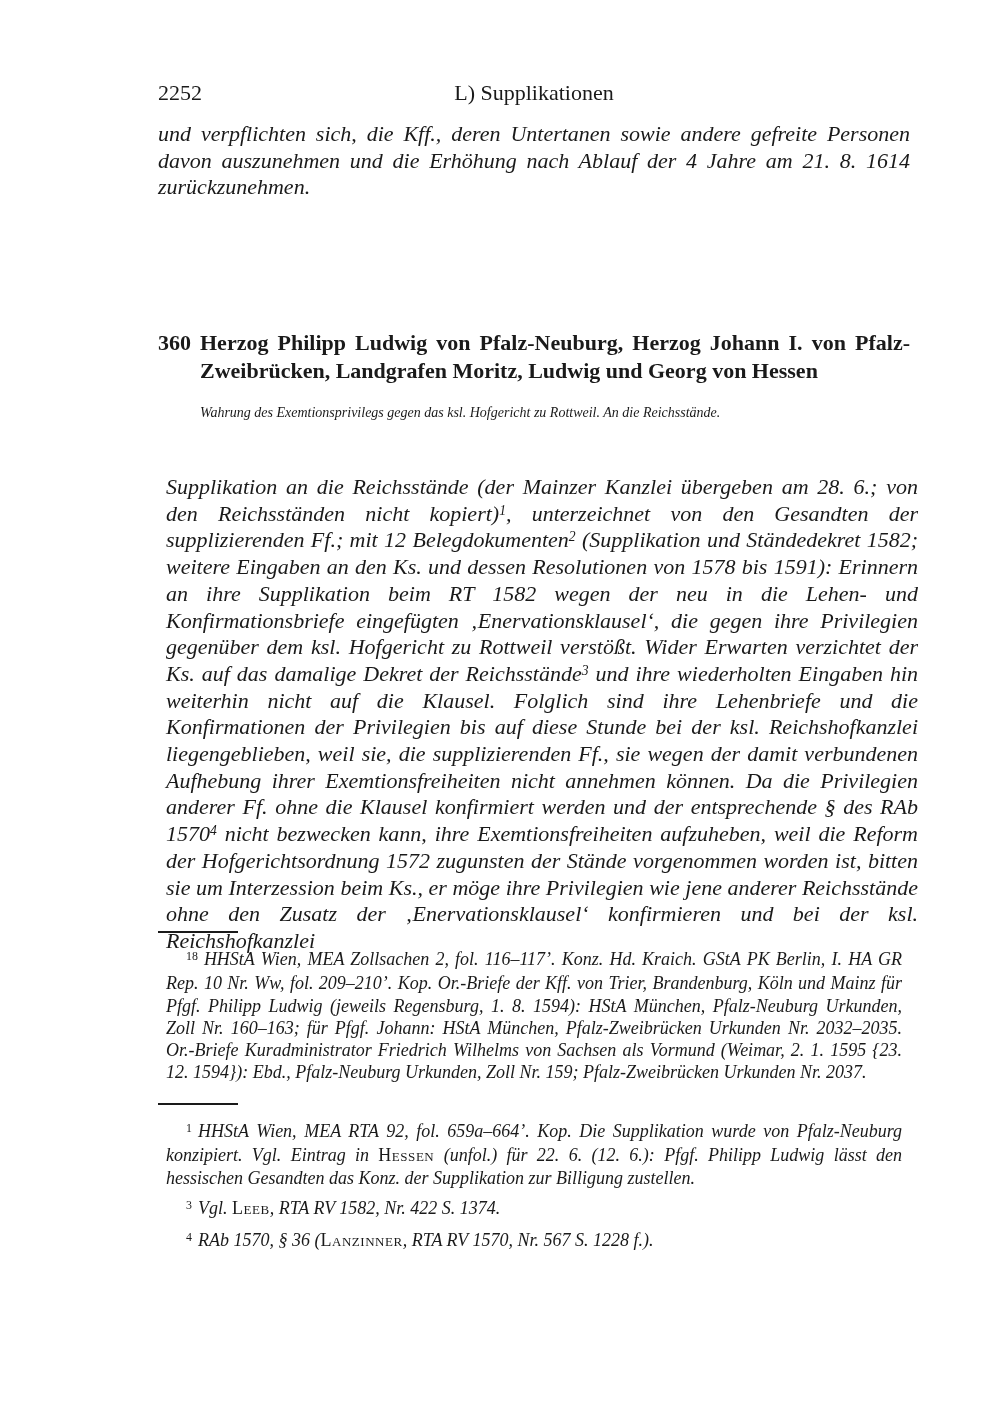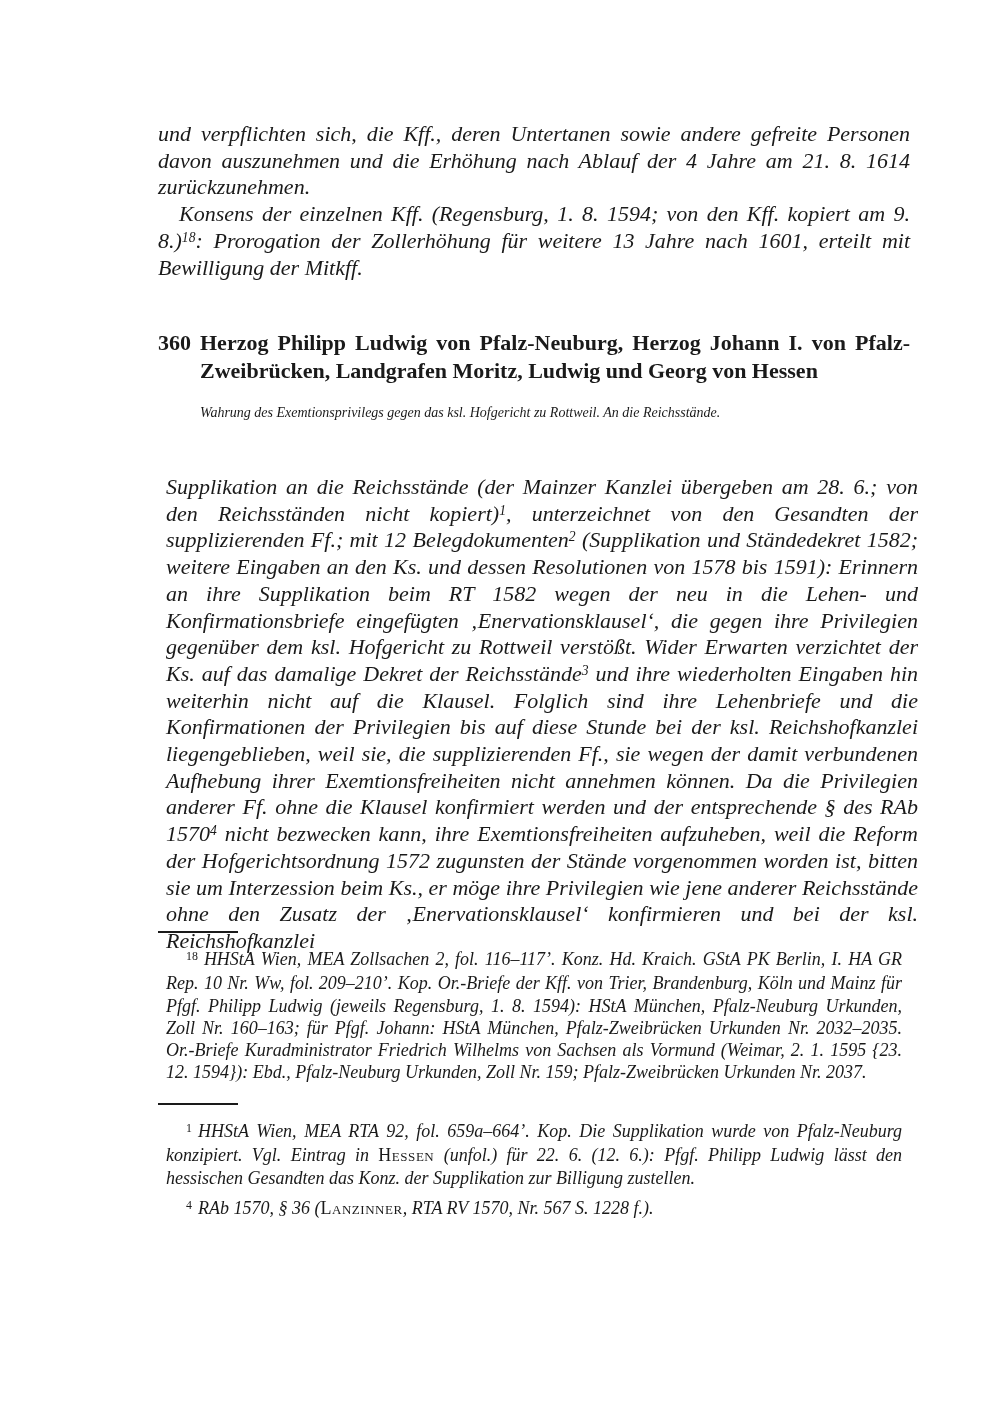--- a/index.html
+++ b/index.html
@@ -105,24 +105,27 @@
     font-style: normal;
     font-variant: small-caps;
     letter-spacing: 0.03em;
   }
 </style>
 </head>
 <body>
 
 <div class="page">
 
+  <div class="col page-header">
+    <span class="page-number">2252</span>
+    <span class="running-title">L) Supplikationen</span>
+  </div>
 
   <div class="col intro">
     <p>und verpflichten sich, die Kff., deren Untertanen sowie andere gefreite Personen davon auszunehmen und die Erhöhung nach Ablauf der 4 Jahre am 21. 8. 1614 zurückzunehmen.</p>
-    <p class="indented"><span>Konsens der einzelnen Kff. (Regensburg, 1. 8. 1594; von den Kff. kopiert am 9. 8.)</span><span class="seg-sup">18</span><span>: Prorogation der Zollerhöhung für weitere 13 Jahre nach 1601, erteilt mit Bewilligung der Mitkff.</span></p>
   </div>
 
   <div class="col entry-head">
     <span class="entry-num">360</span>
     <p class="entry-title">Herzog Philipp Ludwig von Pfalz-Neuburg, Herzog Johann I. von Pfalz-Zweibrücken, Landgrafen Moritz, Ludwig und Georg von Hessen</p>
   </div>
 
   <p class="col subtitle">Wahrung des Exemtionsprivilegs gegen das ksl. Hofgericht zu Rottweil. An die Reichsstände.</p>
 
   <p class="col regest"><span>Supplikation an die Reichsstände (der Mainzer Kanzlei übergeben am 28. 6.; von den Reichsständen nicht kopiert)</span><span class="seg-sup">1</span><span>, unterzeichnet von den Gesandten der supplizierenden Ff.; mit 12 Belegdokumenten</span><span class="seg-sup">2</span><span> (Supplikation und Ständedekret 1582; weitere Eingaben an den Ks. und dessen Resolutionen von 1578 bis 1591): Erinnern an ihre Supplikation beim RT 1582 wegen der neu in die Lehen- und Konfirmationsbriefe eingefügten ‚Enervationsklausel‘, die gegen ihre Privilegien gegenüber dem ksl. Hofgericht zu Rottweil verstößt. Wider Erwarten verzichtet der Ks. auf das damalige Dekret der Reichsstände</span><span class="seg-sup">3</span><span> und ihre wiederholten Eingaben hin weiterhin nicht auf die Klausel. Folglich sind ihre Lehenbriefe und die Konfirmationen der Privilegien bis auf diese Stunde bei der ksl. Reichshofkanzlei liegengeblieben, weil sie, die supplizierenden Ff., sie wegen der damit verbundenen Aufhebung ihrer Exemtionsfreiheiten nicht annehmen können. Da die Privilegien anderer Ff. ohne die Klausel konfirmiert werden und der entsprechende § des RAb 1570</span><span class="seg-sup">4</span><span> nicht bezwecken kann, ihre Exemtionsfreiheiten aufzuheben, weil die Reform der Hofgerichtsordnung 1572 zugunsten der Stände vorgenommen worden ist, bitten sie um Interzession beim Ks., er möge ihre Privilegien wie jene anderer Reichsstände ohne den Zusatz der ‚Enervationsklausel‘ konfirmieren und bei der ksl. Reichshofkanzlei</span></p>
@@ -133,17 +136,20 @@
       <span class="fn-num">18</span><span><span>HHStA Wien, MEA Zollsachen 2, fol. 116–117’. Konz. Hd. Kraich. GStA PK Berlin, I. HA GR Rep. 10 Nr. Ww, fol. 209–210’. Kop. Or.-Briefe der Kff. von Trier, Brandenburg, Köln und Mainz für Pfgf. Philipp Ludwig (jeweils Regensburg, 1. 8. 1594): HStA München, Pfalz-Neuburg Urkunden, Zoll Nr. 160–163; für Pfgf. Johann: HStA München, Pfalz-Zweibrücken Urkunden Nr. 2032–2035. Or.-Briefe Kuradministrator Friedrich Wilhelms von Sachsen als Vormund (Weimar, 2. 1. 1595 {23. 12. 1594}): Ebd., Pfalz-Neuburg Urkunden, Zoll Nr. 159; Pfalz-Zweibrücken Urkunden Nr. 2037.</span></span>
     </p>
   </div>
 
   <div class="fn-rule fn-rule-2"></div>
   <div class="col fn-block fn-block-2">
     <p class="fn-item">
       <span class="fn-num">1</span><span><span>HHStA Wien, MEA RTA 92, fol. 659a–664’. Kop. Die Supplikation wurde von Pfalz-Neuburg konzipiert. Vgl. Eintrag in </span><span class="seg-sc">Hessen</span><span> (unfol.) für 22. 6. (12. 6.): Pfgf. Philipp Ludwig lässt den hessischen Gesandten das Konz. der Supplikation zur Billigung zustellen.</span></span>
     </p>
     <p class="fn-item">
+      <span class="fn-num">3</span><span><span>Vgl. </span><span class="seg-sc">Leeb</span><span>, RTA RV 1582, Nr. 422 S. 1374.</span></span>
+    </p>
+    <p class="fn-item">
       <span class="fn-num">4</span><span><span>RAb 1570, § 36 (</span><span class="seg-sc">Lanzinner</span><span>, RTA RV 1570, Nr. 567 S. 1228 f.).</span></span>
     </p>
   </div>
 
 </div>
 
 </body></html>

